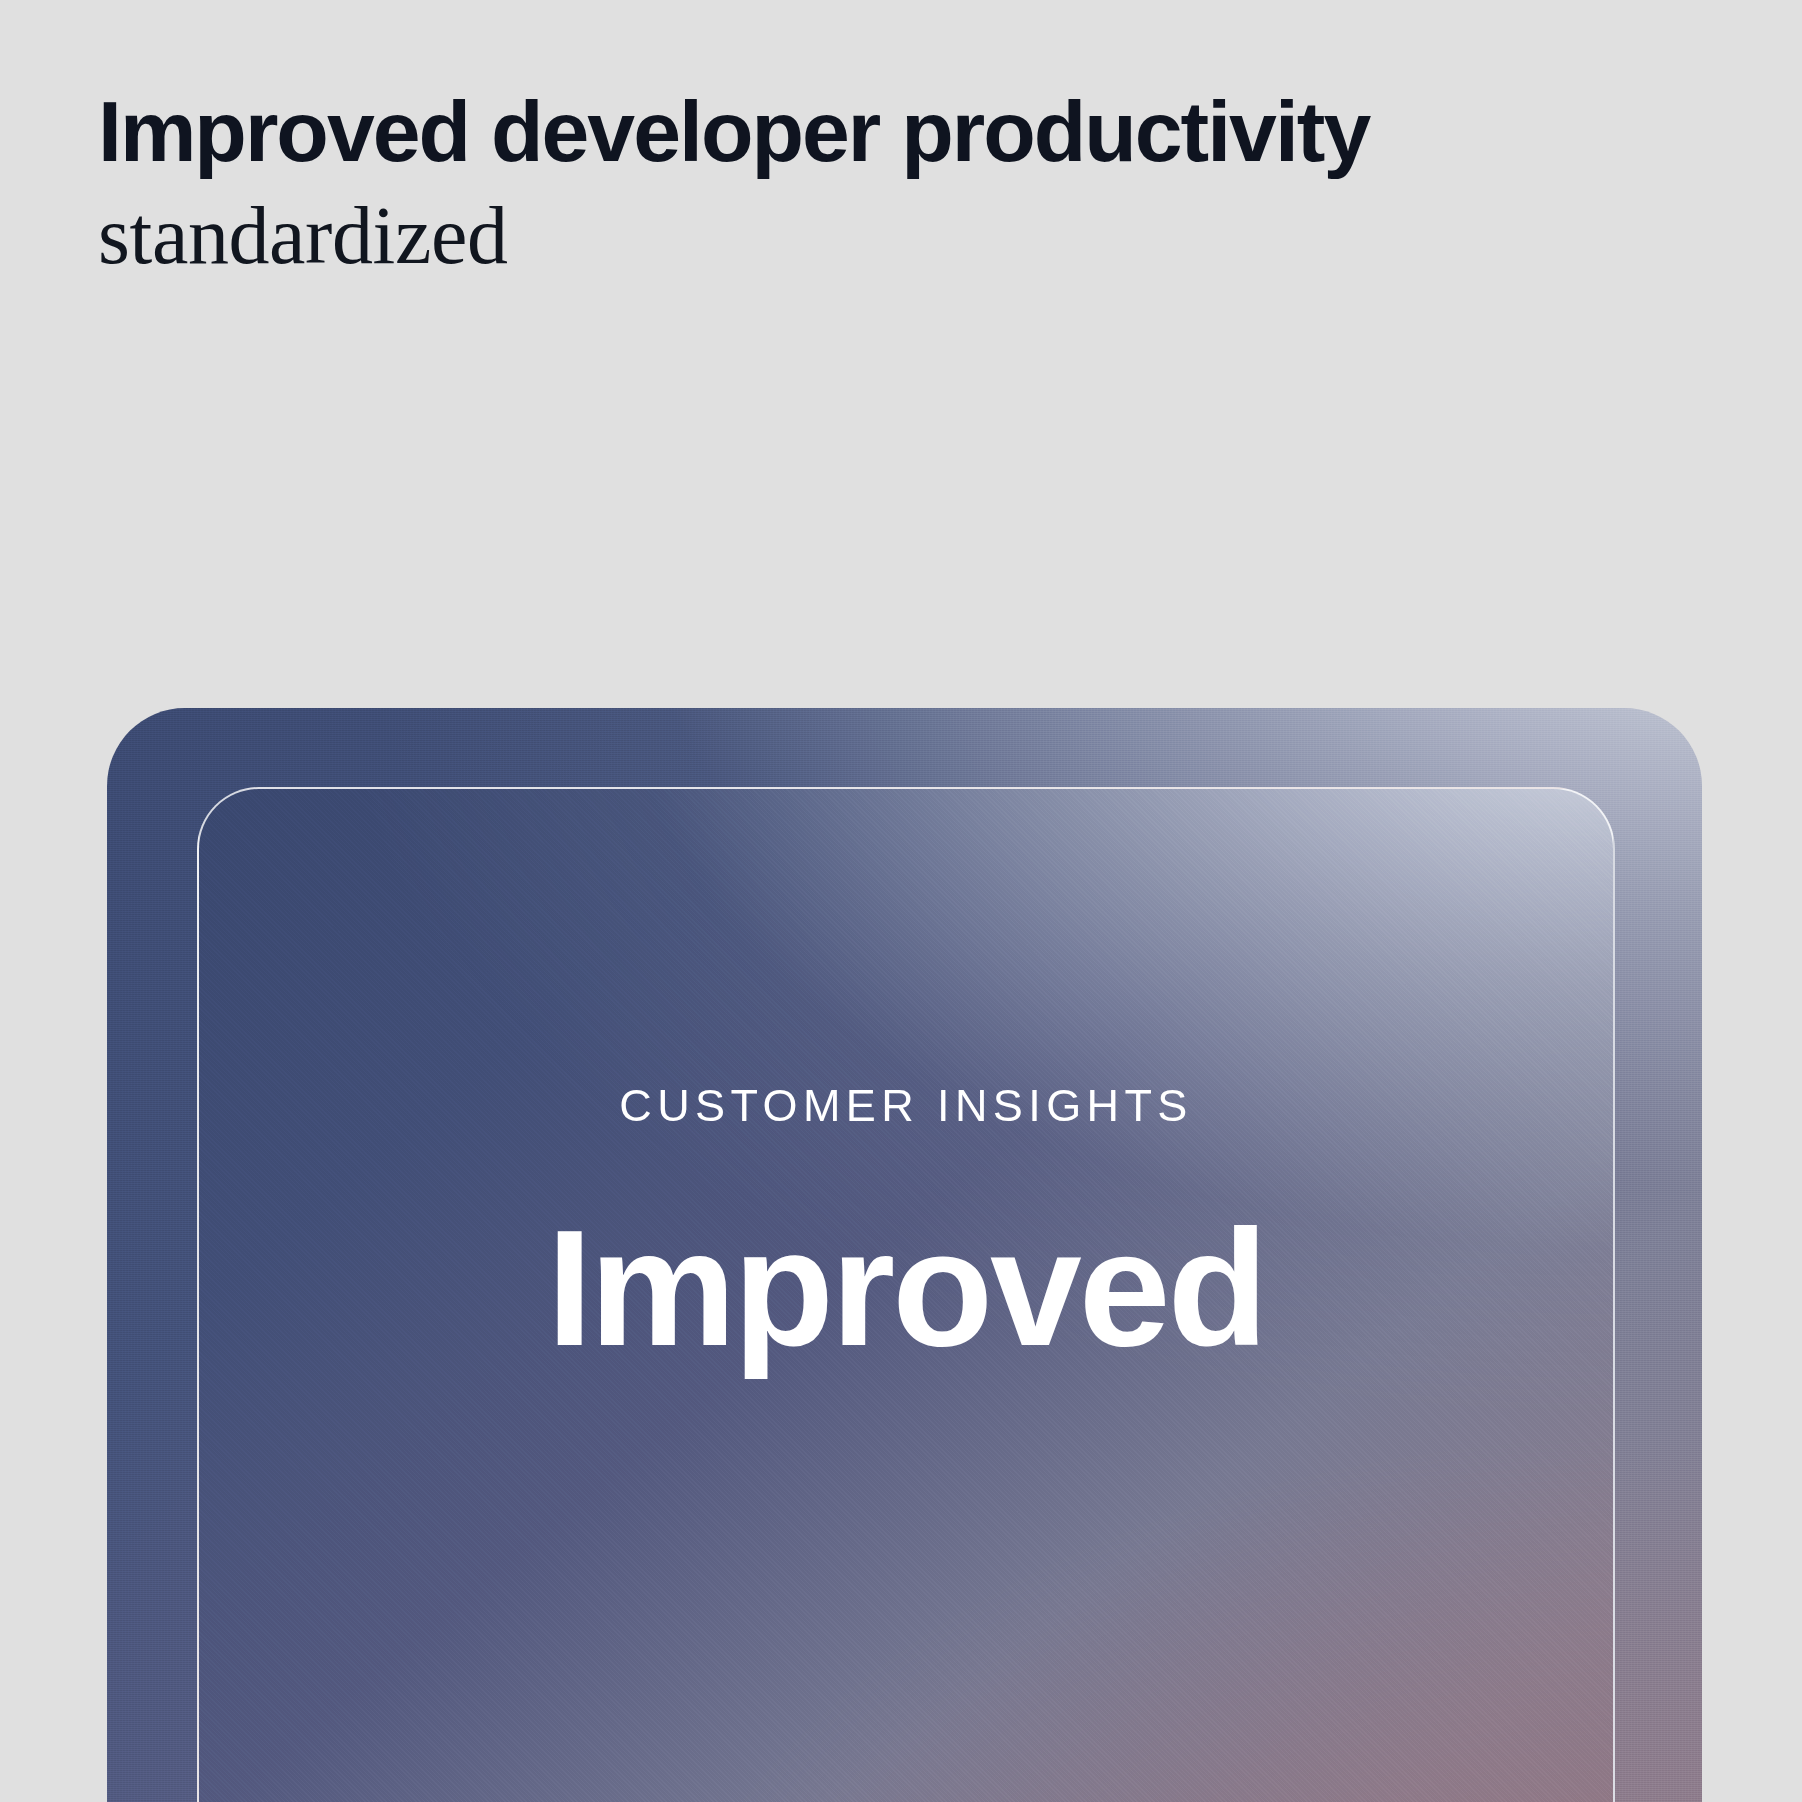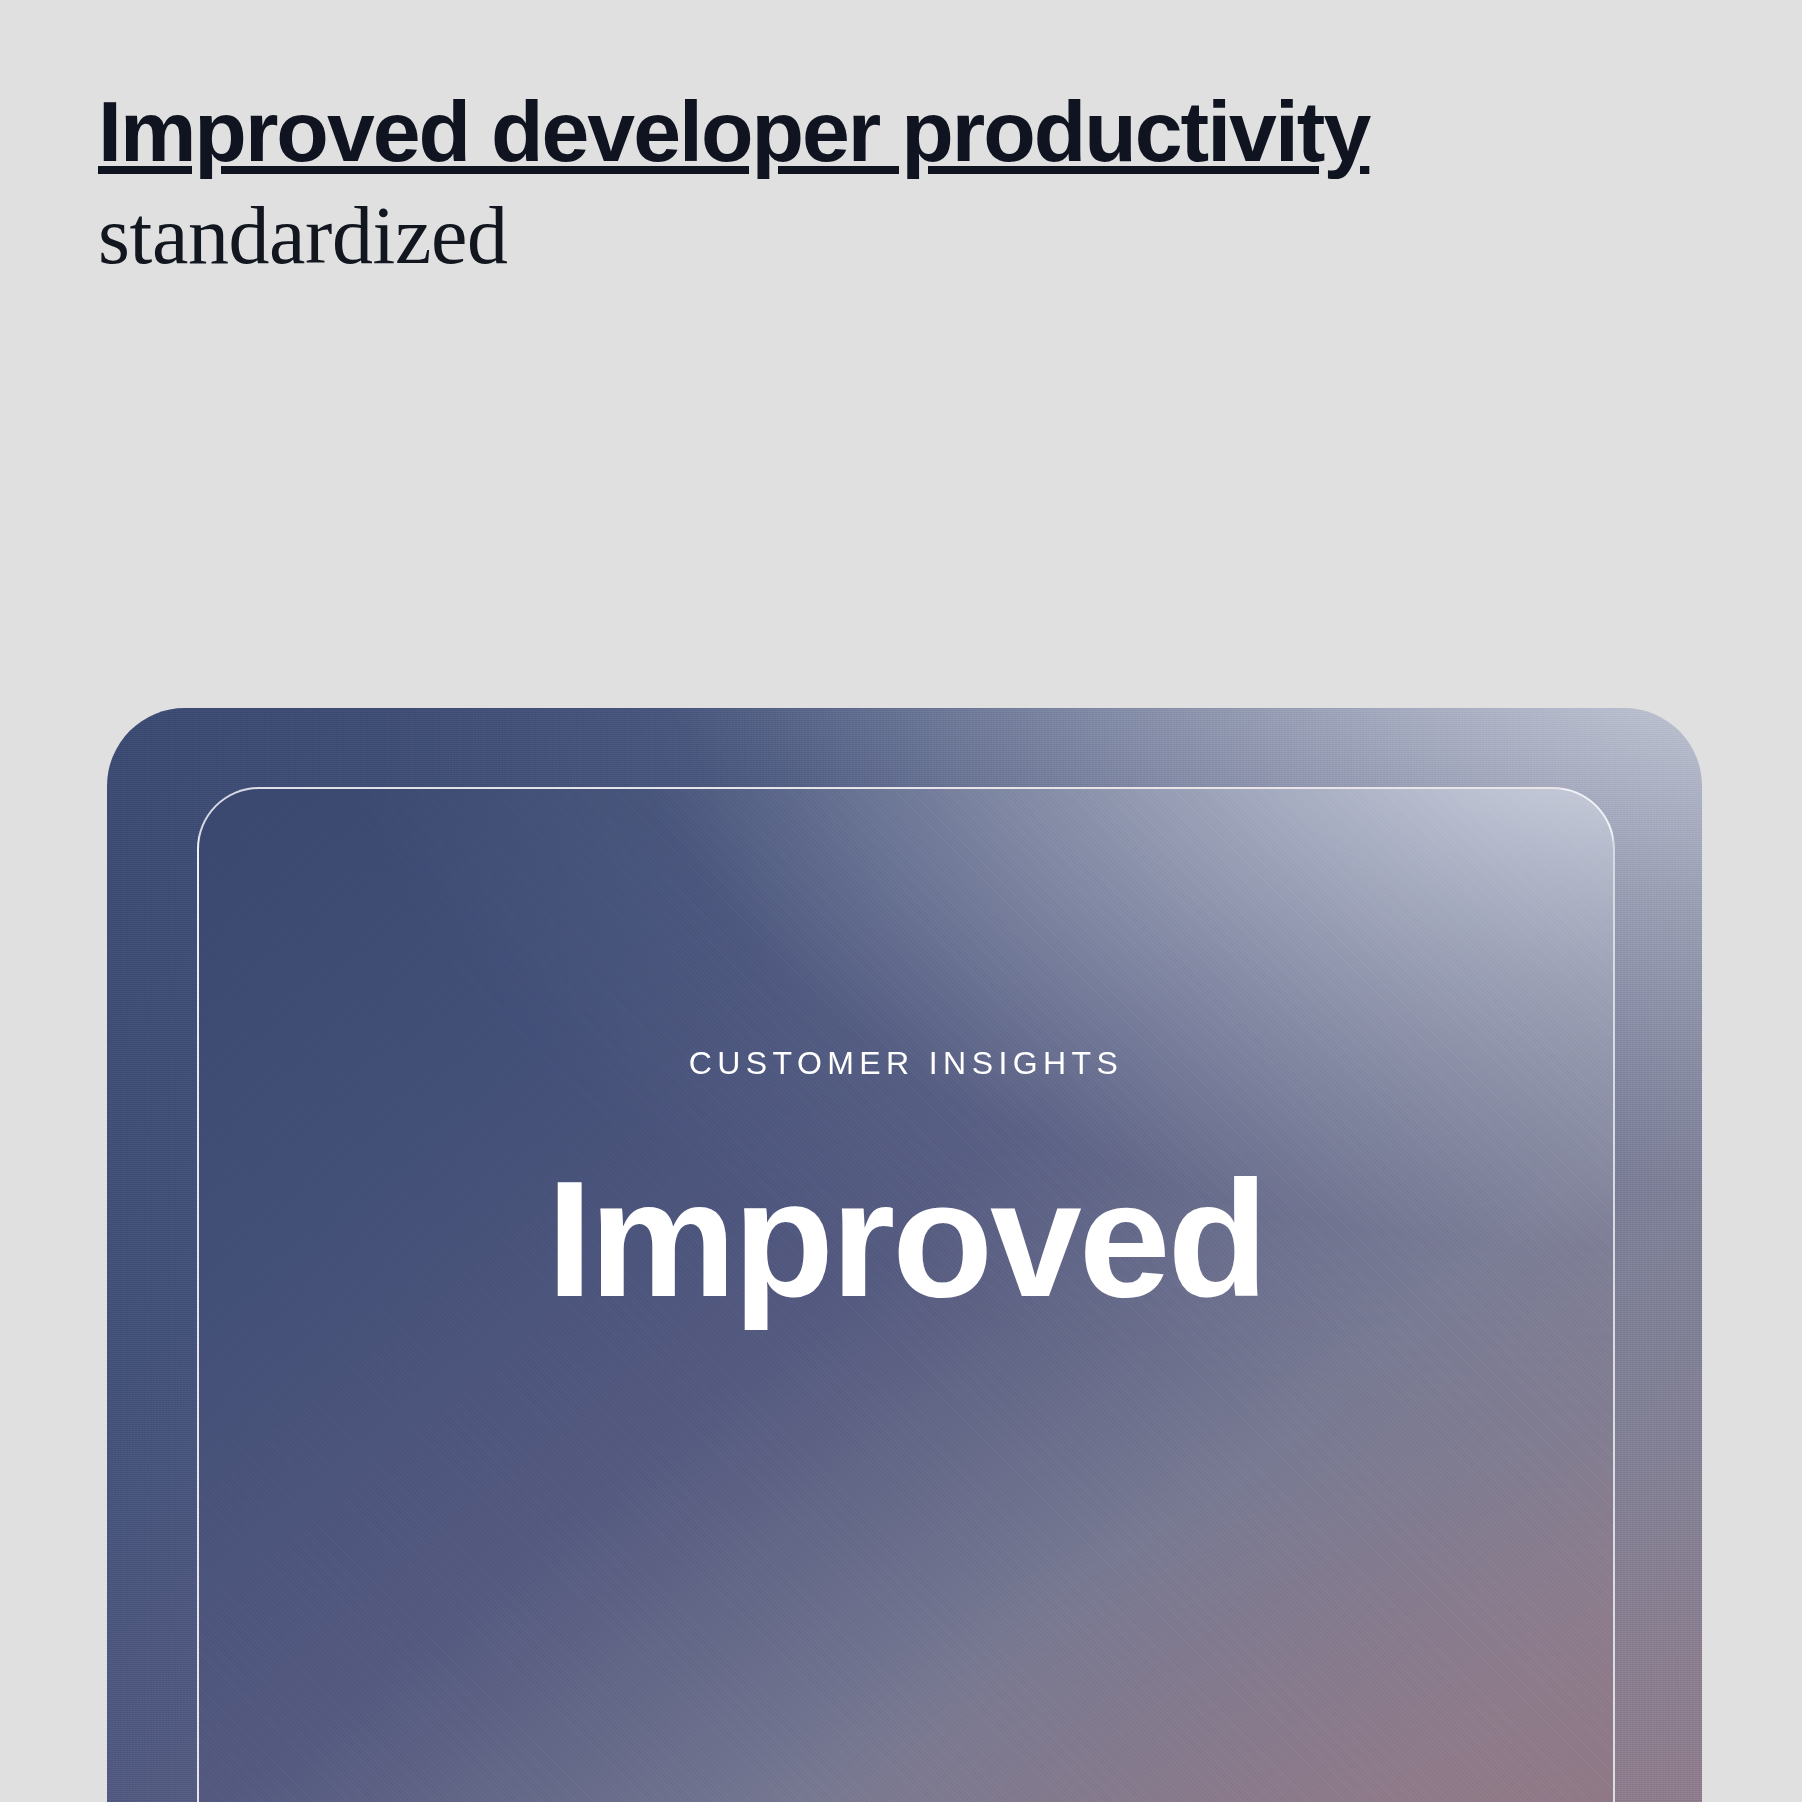--- a/index.html
+++ b/index.html
@@ -19,21 +19,20 @@
     width:1420px;
   }
   #headline {
     font-family:"Liberation Sans", sans-serif;
     font-weight:700;
     font-size:86px;
     line-height:1.02;
     letter-spacing:-2.0px;
     color:#0f1420;
     white-space:nowrap;
-    text-decoration:underline;
   }
   #subheadline {
     font-family:"Liberation Serif", serif;
     font-weight:400;
     font-size:82px;
     line-height:1.18;
     letter-spacing:-0.4px;
     color:#11161f;
     margin-top:12px;
     max-width:1230px;
@@ -93,24 +92,25 @@
   #card-text {
     position:absolute;
     left:0; right:0;
     top:258px;
     text-align:center;
     padding:0 40px;
   }
   #card-eyebrow {
     font-family:"Liberation Sans", sans-serif;
     font-weight:400;
-    font-size:32px;
+    font-size:45px;
     letter-spacing:5.4px;
     color:#ffffff;
     line-height:1;
+    margin-top:36px;
   }
   #card-title {
     font-family:"Liberation Sans", sans-serif;
     font-weight:700;
     font-size:165px;
     letter-spacing:-3px;
     line-height:1;
     color:#ffffff;
     margin-top:78px;
   }

